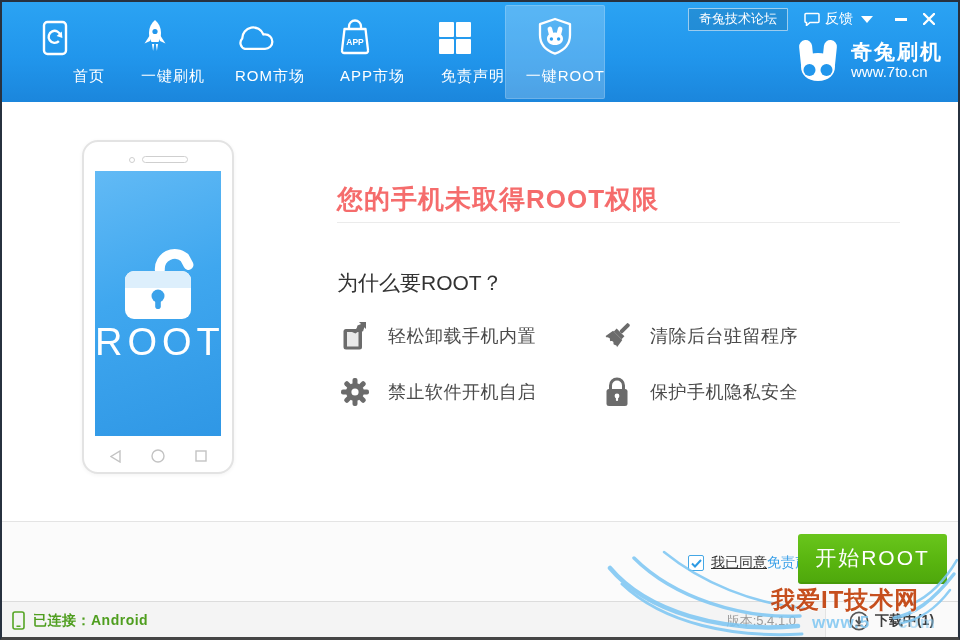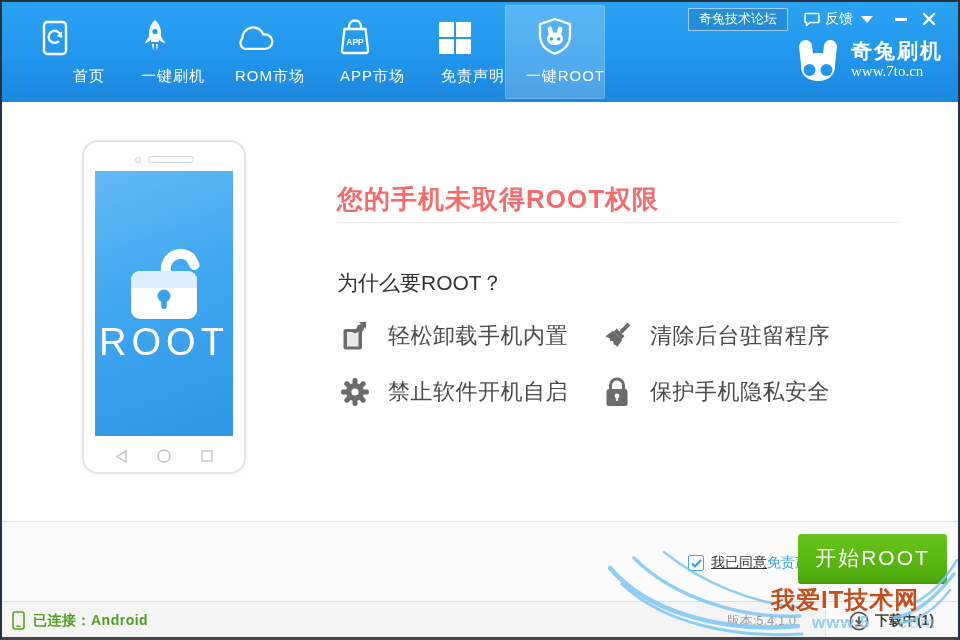--- a/index.html
+++ b/index.html
@@ -21,49 +21,49 @@
 
   .titlebar { position:absolute; top:5px; right:5px; display:flex; align-items:center; height:24px; }
   .tb-btn { display:flex; align-items:center; color:#fff; cursor:pointer; height:24px; }
   .forum-btn { font-size:13px; padding:0 10px; background:rgba(0,0,0,0.10);
                border:1px solid rgba(255,255,255,0.55); border-radius:1px; margin-right:8px; height:23px; }
   .feedback-btn { font-size:14px; padding:0 8px; }
   .feedback-btn svg { margin-right:5px; }
   .caret-btn { width:34px; } .min-btn { width:28px; } .close-btn { width:30px; }
 
   .logo { position:absolute; right:15px; top:37px; display:flex; align-items:center; }
-  .logo-text { margin-left:9px; color:#fff;font-family:Liberation Serif, serif; }
+  .logo-text { margin-left:9px; color:#fff; }
   .logo-name { font-size:21px; font-weight:bold; letter-spacing:2px; line-height:23px; }
   .logo-url  { font-size:15px; line-height:17px; }
 
   
   .main { position:absolute; left:0; top:100px; width:100%; height:419px; background:#fff; }
 
-  .phone { position:absolute; left:80px; top:38px; width:164px; height:334px; background:#fff;
+  .phone { position:absolute; left:80px; top:38px; width:152px; height:334px; background:#fff;
            border:2px solid #e3e3e3; border-radius:16px; box-shadow:0 1px 4px rgba(0,0,0,0.05); }
   .phone-top { position:absolute; top:14px; left:0; right:0; display:flex; align-items:center; justify-content:center; }
   .cam-dot { width:6px; height:6px; border:1px solid #cfcfcf; border-radius:50%; margin-right:7px; }
   .speaker { width:46px; height:7px; border:1px solid #cfcfcf; border-radius:4px; }
   .screen { position:absolute; left:11px; right:11px; top:29px; bottom:36px;
             background:linear-gradient(160deg,#62baf5 0%, #3fa7ef 45%, #2f97e5 100%); }
   .screen-lock { position:absolute; left:50%; top:52px; transform:translateX(-50%); }
   .screen-root { position:absolute; left:0; right:0; top:150px; text-align:center; color:#fff;
                  font-size:38px; letter-spacing:5px; font-weight:400; }
   .phone-nav { position:absolute; bottom:9px; left:0; right:0; display:flex; justify-content:center;
                align-items:center; gap:30px; }
 
   .content-title { position:absolute; left:335px; top:80px; font-size:26px; font-weight:bold;
                    color:#f56c6c; letter-spacing:1px; }
   .content-divider { position:absolute; left:335px; top:120px; width:563px; height:1px; background:#ebebeb; }
   .why-heading { position:absolute; left:335px; top:167px; font-size:21px; color:#333; }
 
   .features { position:absolute; left:337px; top:218px; width:565px; }
   .feature { position:absolute; display:flex; align-items:center; }
   .feature .f-icon { width:32px; height:32px; display:flex; align-items:center; justify-content:center; }
-  .feature .f-label { margin-left:17px; font-size:22px; color:#4a4a4a; letter-spacing:0.5px; }
+  .feature .f-label { margin-left:17px; font-size:18px; color:#4a4a4a; letter-spacing:0.5px; }
   .f-pos-0 { left:0; top:0; }   .f-pos-1 { left:262px; top:0; }
   .f-pos-2 { left:0; top:56px; } .f-pos-3 { left:262px; top:56px; }
 
   
   .action-bar { position:absolute; left:0; top:519px; width:100%; height:80px; background:#fbfbfb;
                 border-top:1px solid #e4e4e4; }
   .agree-row { position:absolute; left:686px; top:32px; display:flex; align-items:center; }
   .checkbox { width:16px; height:16px; background:#fff; border:1px solid #45a7e5; border-radius:2px;
               display:flex; align-items:center; justify-content:center; cursor:pointer; }
   .agree-label { margin-left:7px; font-size:14px; color:#333;text-decoration:underline; }

